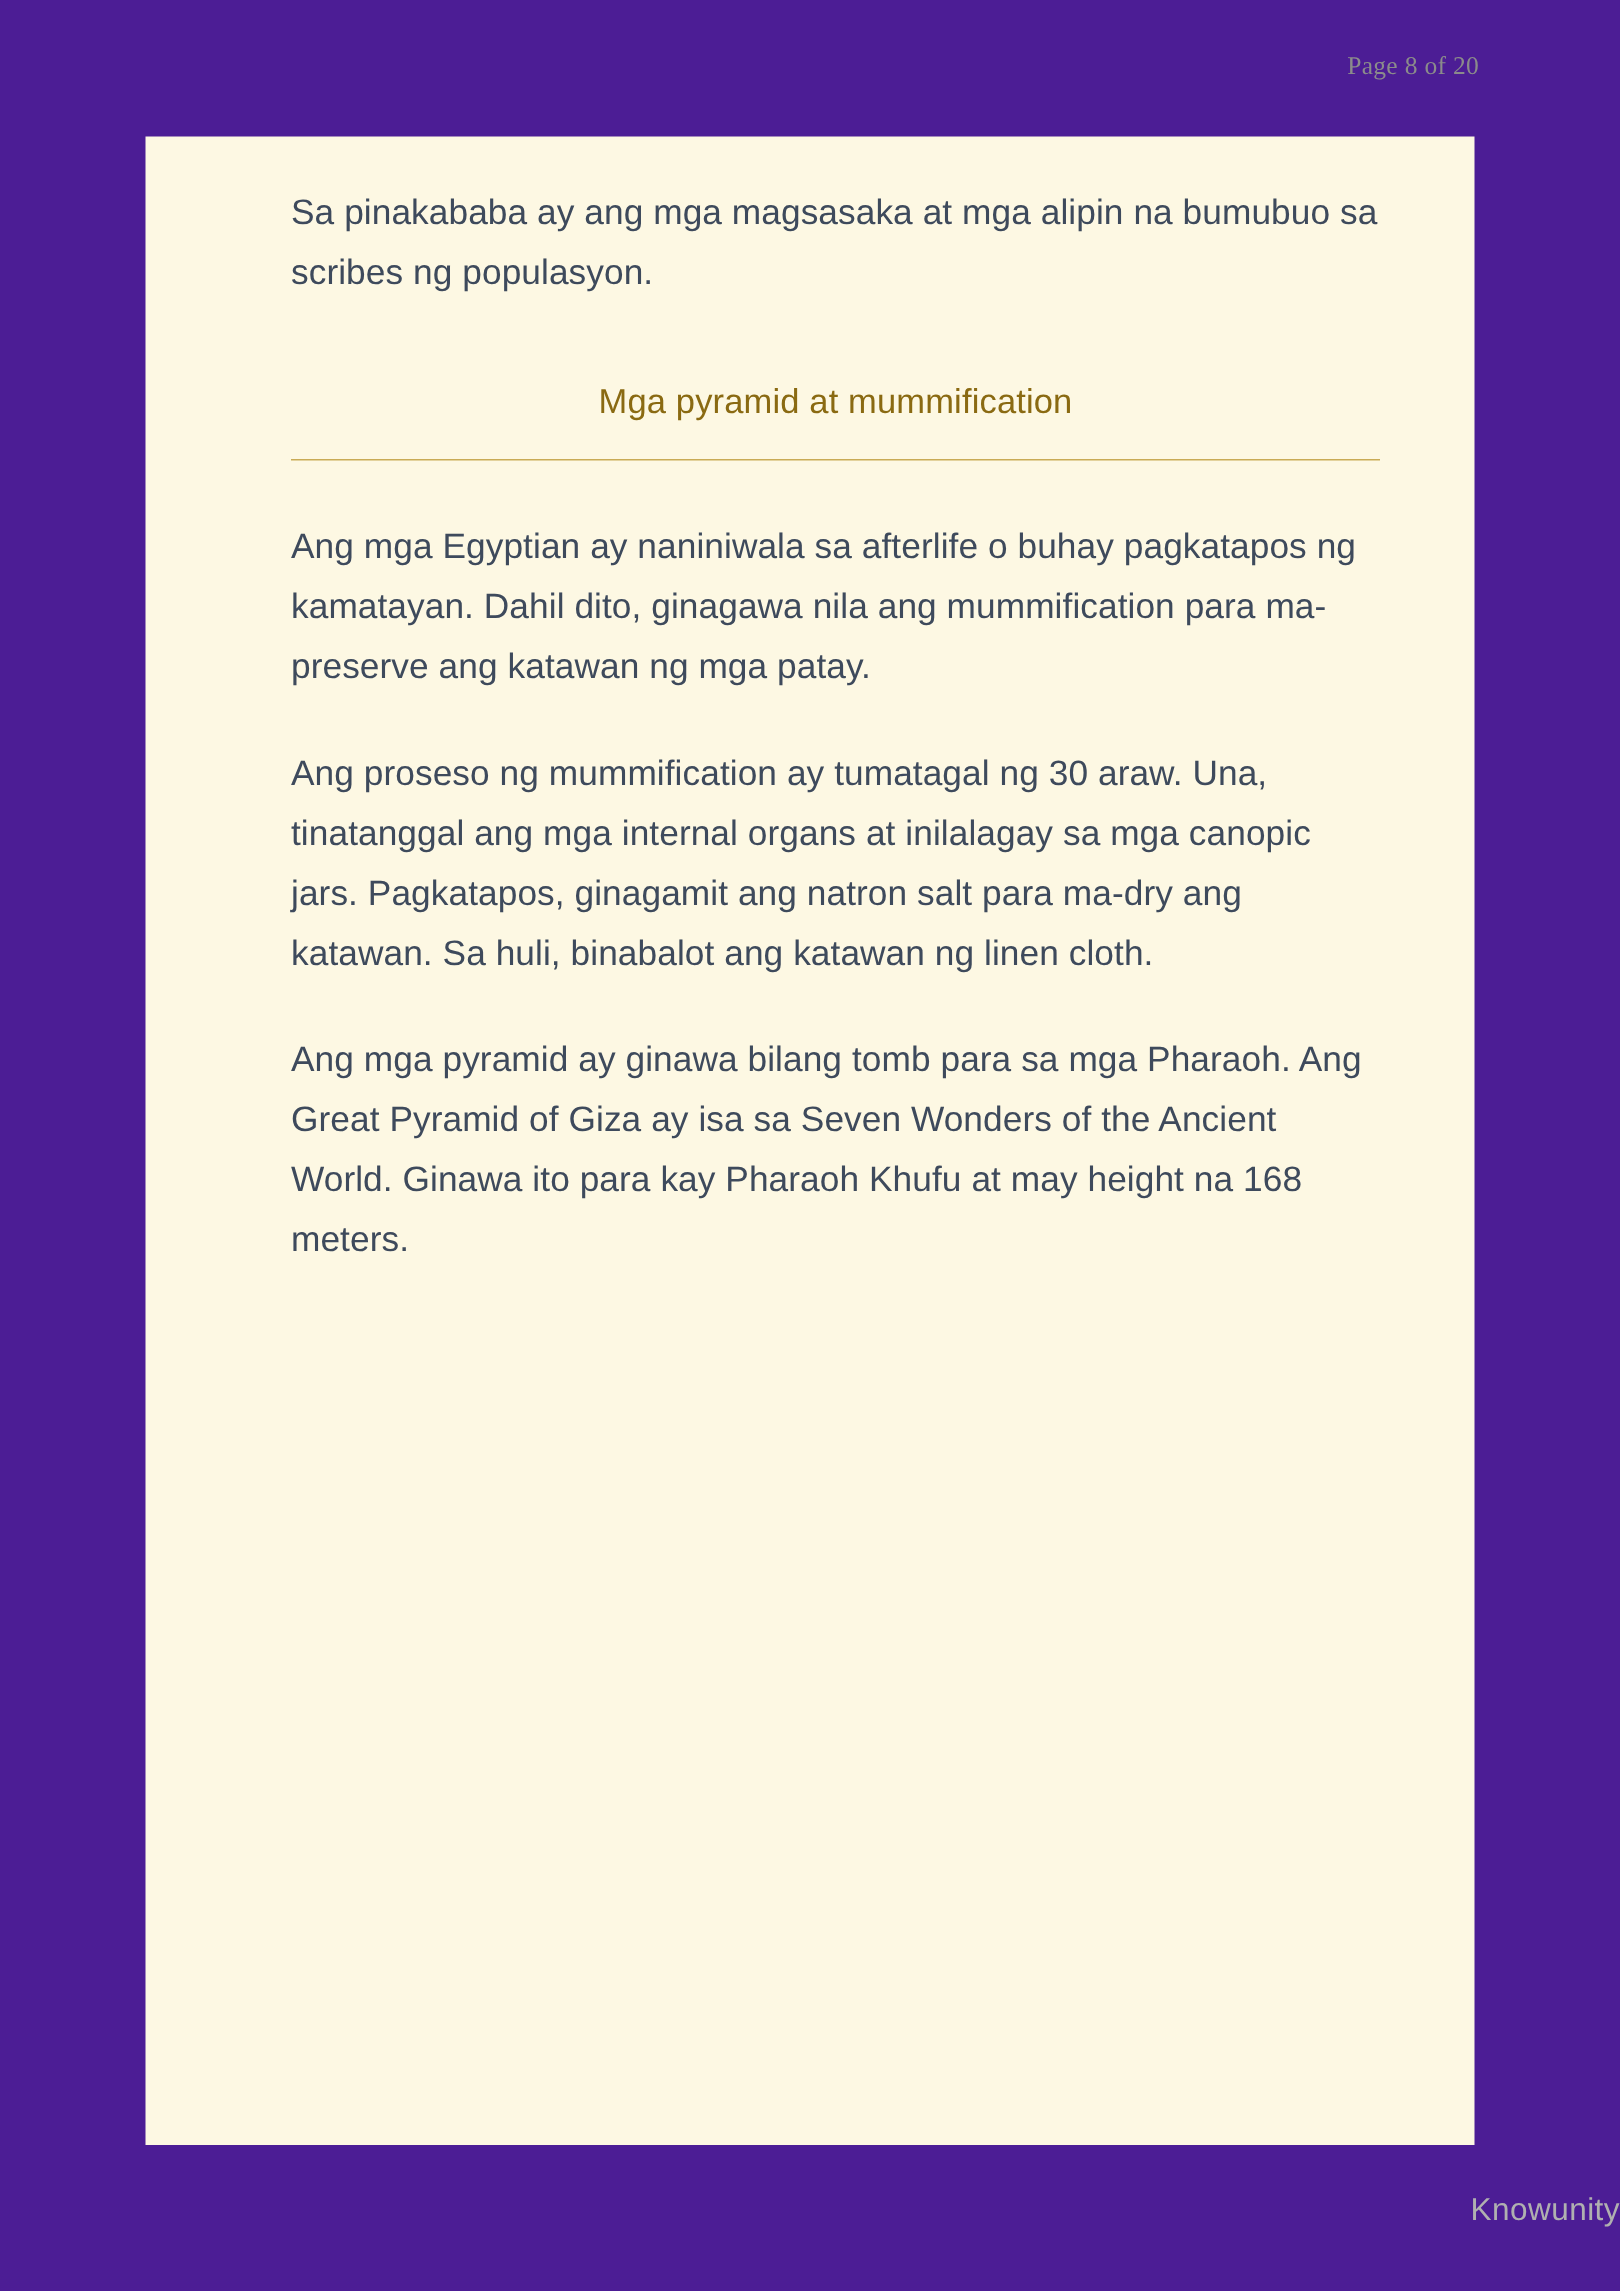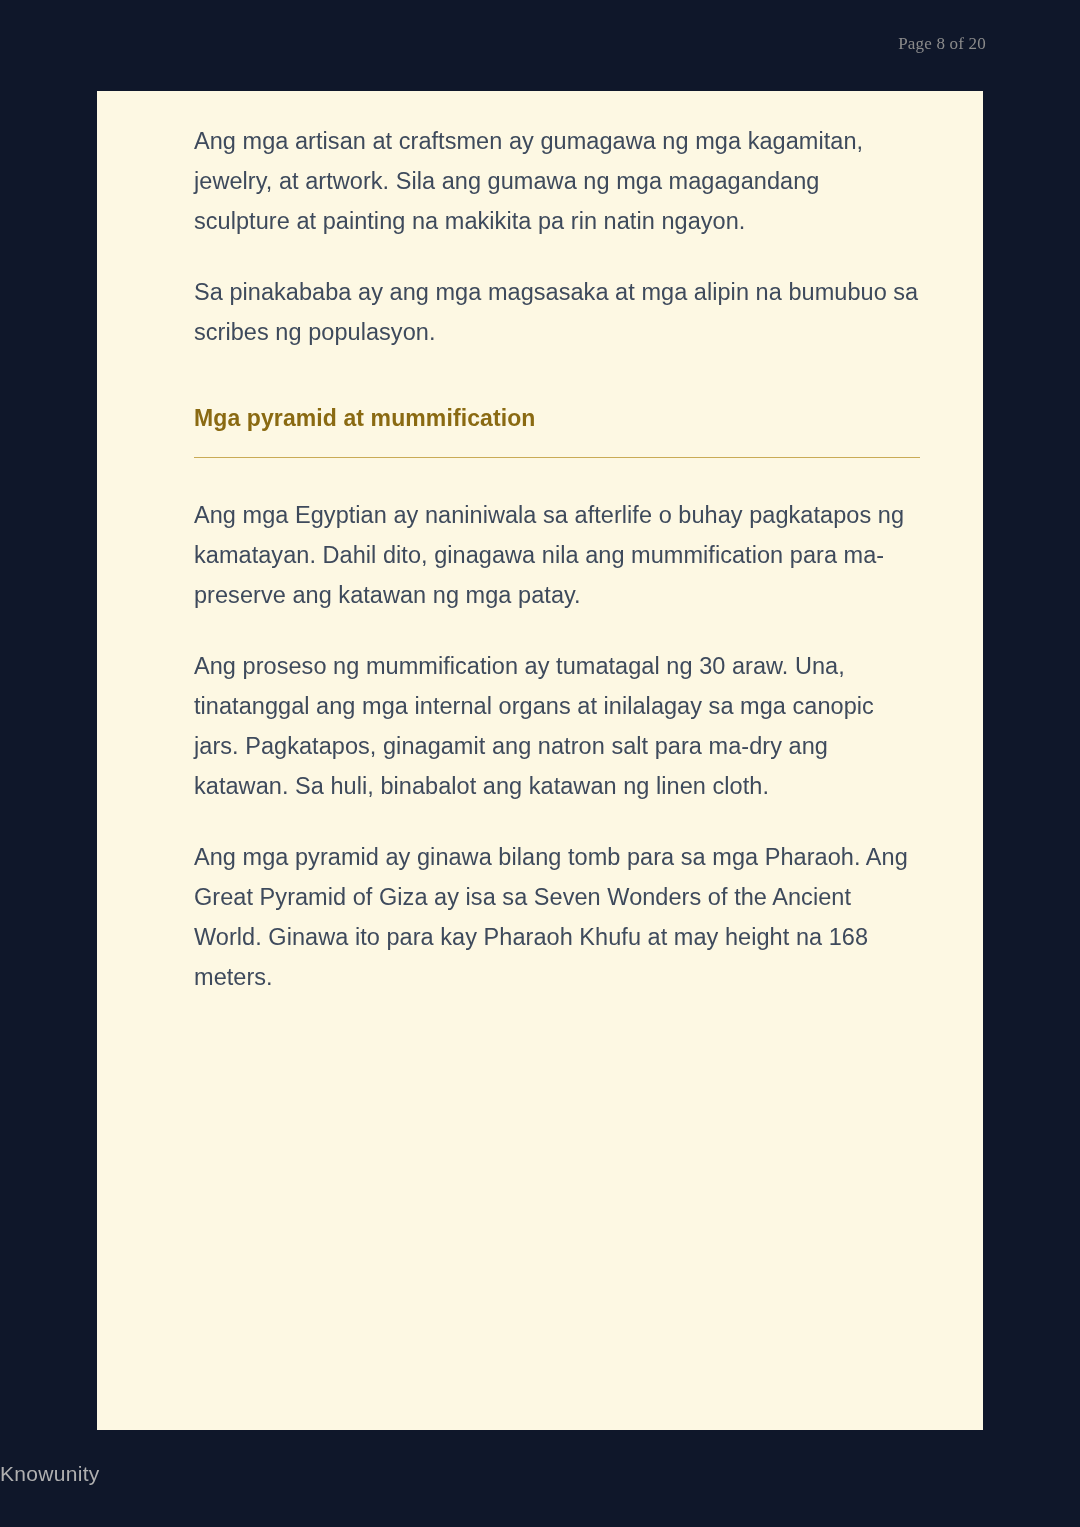--- a/index.html
+++ b/index.html
@@ -11,21 +11,21 @@
     width: 1080px;
     height: 1527px;
     font-family: "Liberation Sans", sans-serif;
     position: relative;
     overflow: hidden;
   }
   .page {
     position: relative;
     width: 1080px;
     height: 1527px;
-    background: #0f172a;
+    background: #4c1d95;
     box-sizing: border-box;
   }
   .page-header {
     position: absolute;
     top: 34px;
     right: 94px;
     font-family: "Liberation Serif", serif;
     font-size: 17px;
     color: #8b8b8b;
     letter-spacing: 0.2px;
@@ -47,53 +47,53 @@
     line-height: 40px;
     color: #3e4a5c;
     letter-spacing: 0.05px;
   }
   p.body-text:first-child {
     margin-top: 10px;
   }
   .section-heading {
     margin: 53px 0 0 0;
     font-size: 23px;
-    font-weight: bold;
+    font-weight: normal;
     color: #8a6a12;
     letter-spacing: 0.1px;
+    text-align: center;
   }
   .section-rule {
     margin-top: 25px;
     margin-bottom: 37px;
     border: 0;
     border-top: 1.5px solid #c9ab56;
     width: 100%;
   }
   .footer-brand {
     position: absolute;
     left: 0;
     right: 0;
     top: 1462px;
-    text-align: left;
+    text-align: right;
     font-size: 21px;
     color: #b0b0b0;
     letter-spacing: 0.3px;
   }
 </style>
 </head>
 <body>
 
 <div class="page">
 
   <div class="page-header">Page 8 of 20</div>
 
   <div class="content-card">
     <div class="card-inner">
 
-      <p class="body-text">Ang mga artisan at craftsmen ay gumagawa ng mga kagamitan, jewelry, at artwork. Sila ang gumawa ng mga magagandang sculpture at painting na makikita pa rin natin ngayon.</p>
       <p class="body-text">Sa pinakababa ay ang mga magsasaka at mga alipin na bumubuo sa scribes ng populasyon.</p>
 
       <h2 class="section-heading">Mga pyramid at mummification</h2>
       <hr class="section-rule">
 
       <p class="body-text">Ang mga Egyptian ay naniniwala sa afterlife o buhay pagkatapos ng kamatayan. Dahil dito, ginagawa nila ang mummification para ma-preserve ang katawan ng mga patay.</p>
       <p class="body-text">Ang proseso ng mummification ay tumatagal ng 30 araw. Una, tinatanggal ang mga internal organs at inilalagay sa mga canopic jars. Pagkatapos, ginagamit ang natron salt para ma-dry ang katawan. Sa huli, binabalot ang katawan ng linen cloth.</p>
       <p class="body-text">Ang mga pyramid ay ginawa bilang tomb para sa mga Pharaoh. Ang Great Pyramid of Giza ay isa sa Seven Wonders of the Ancient World. Ginawa ito para kay Pharaoh Khufu at may height na 168 meters.</p>
 
     </div>

